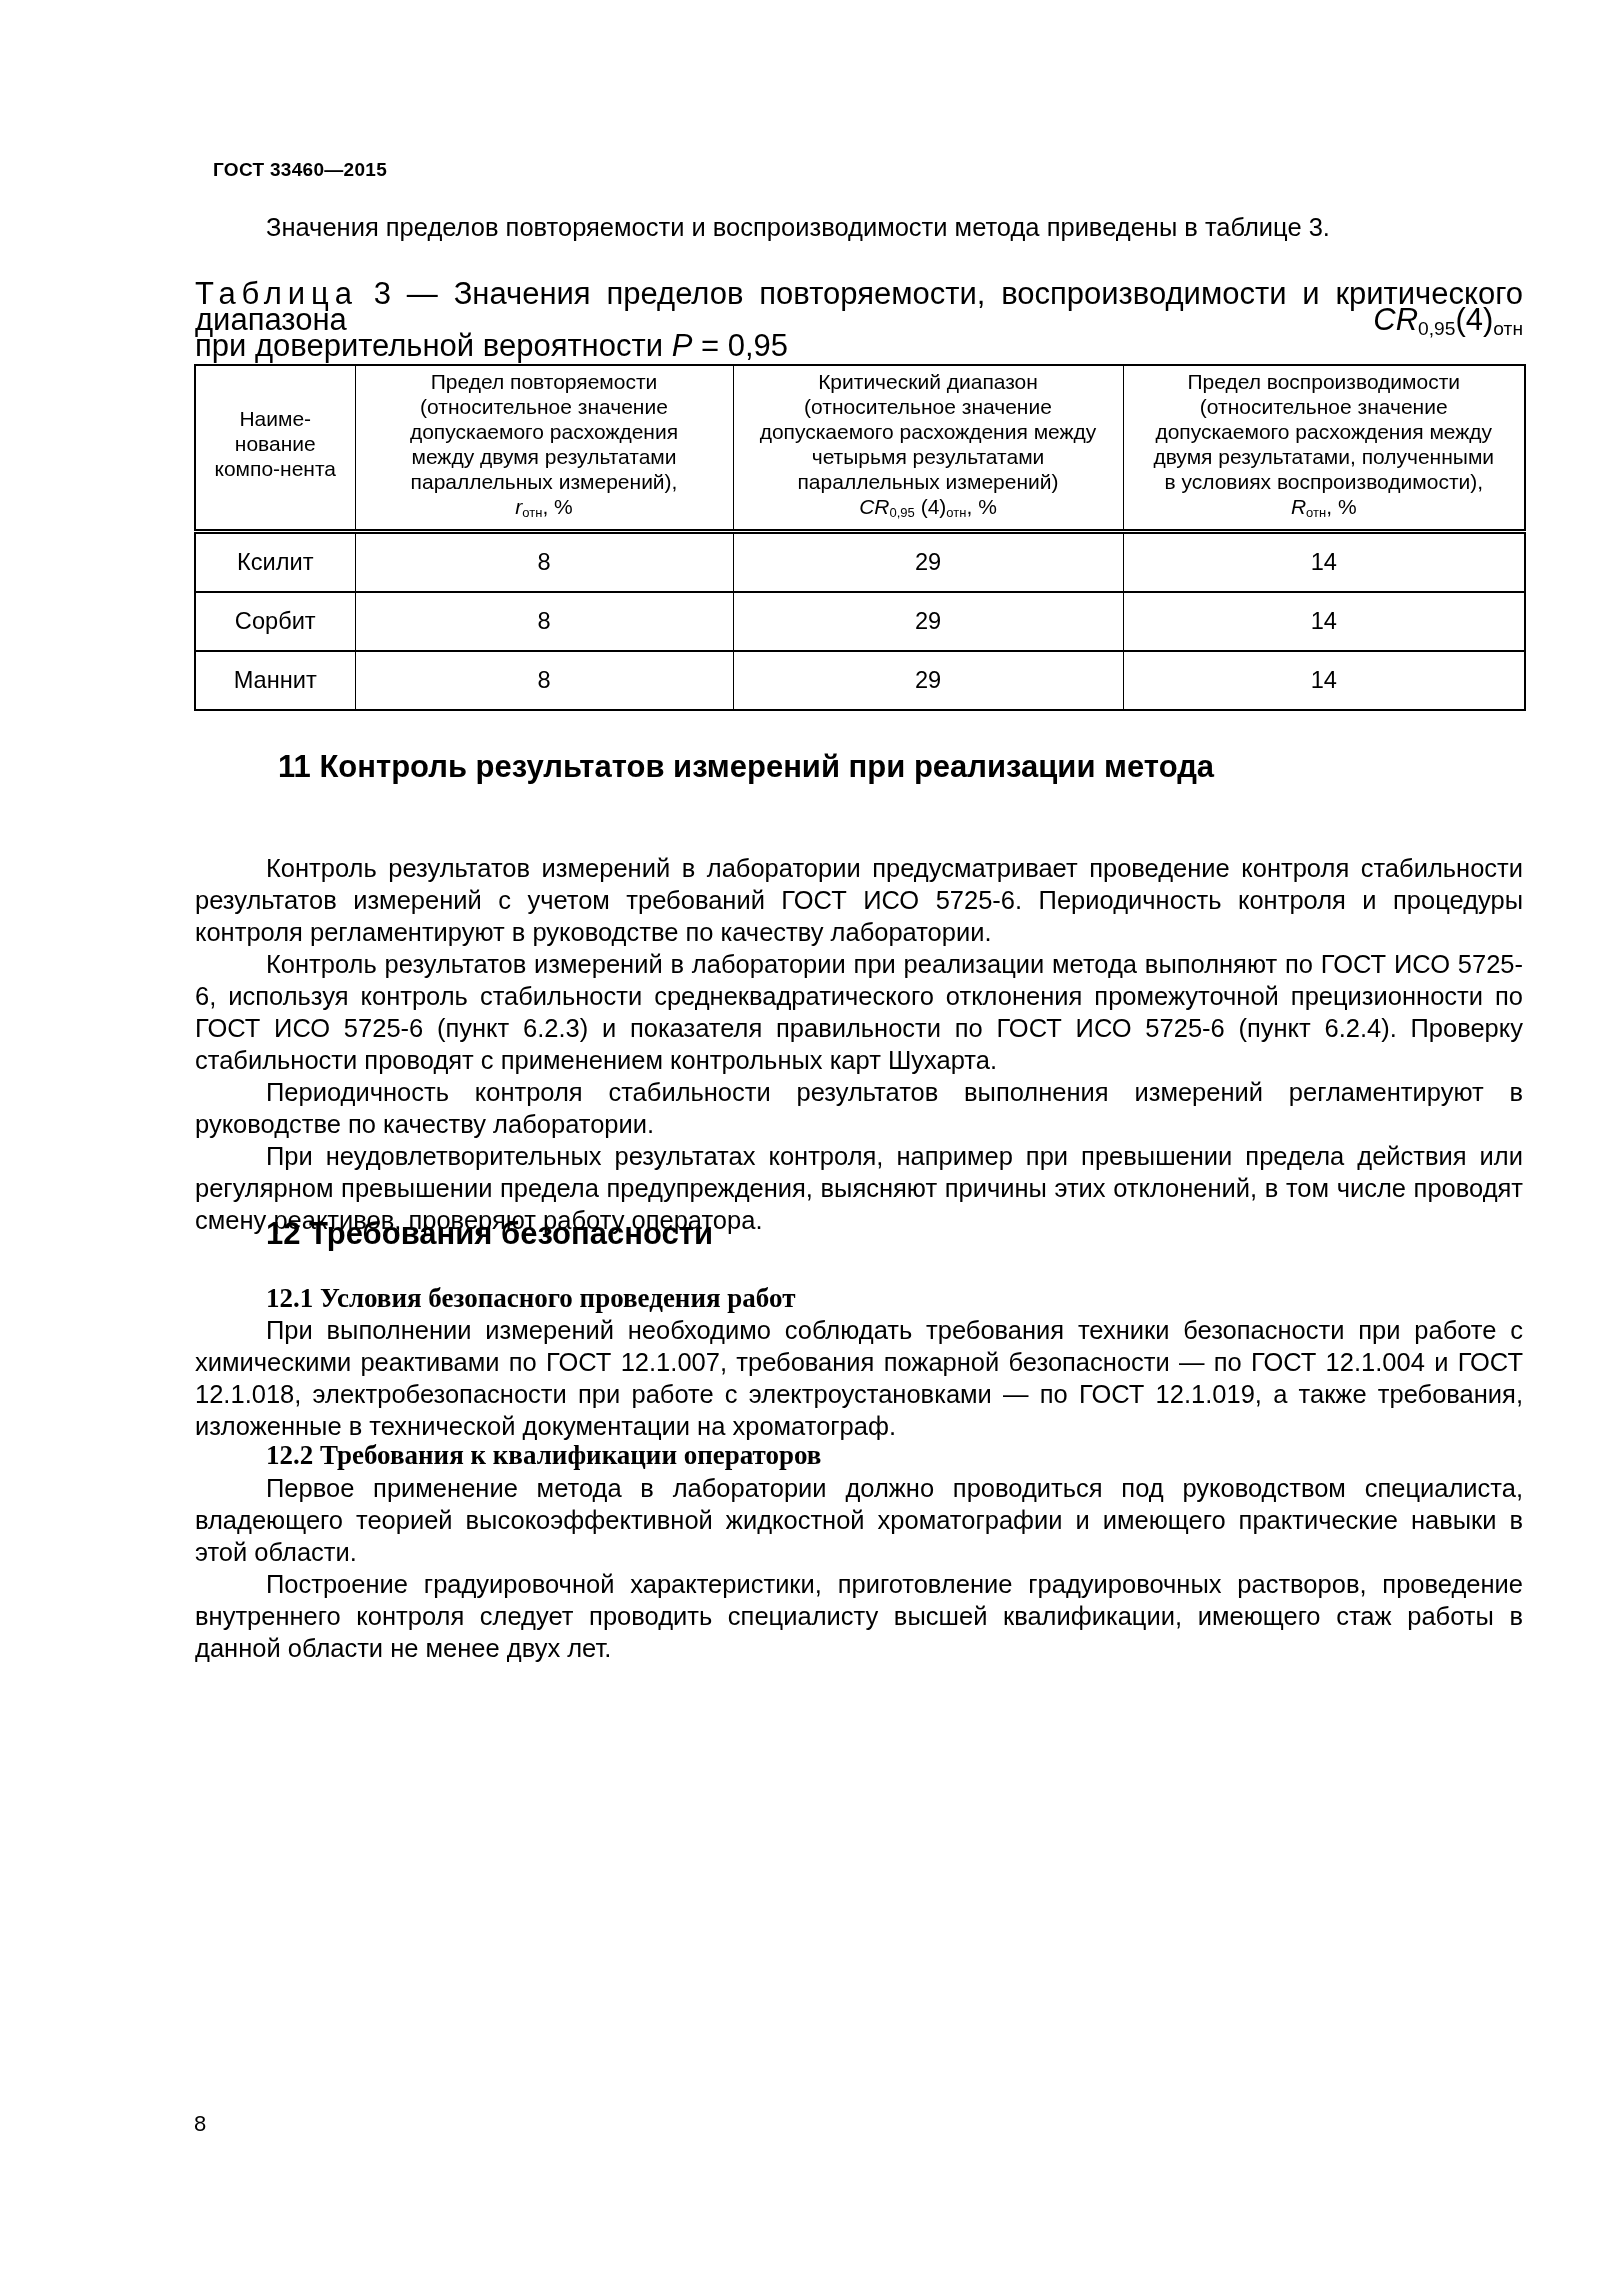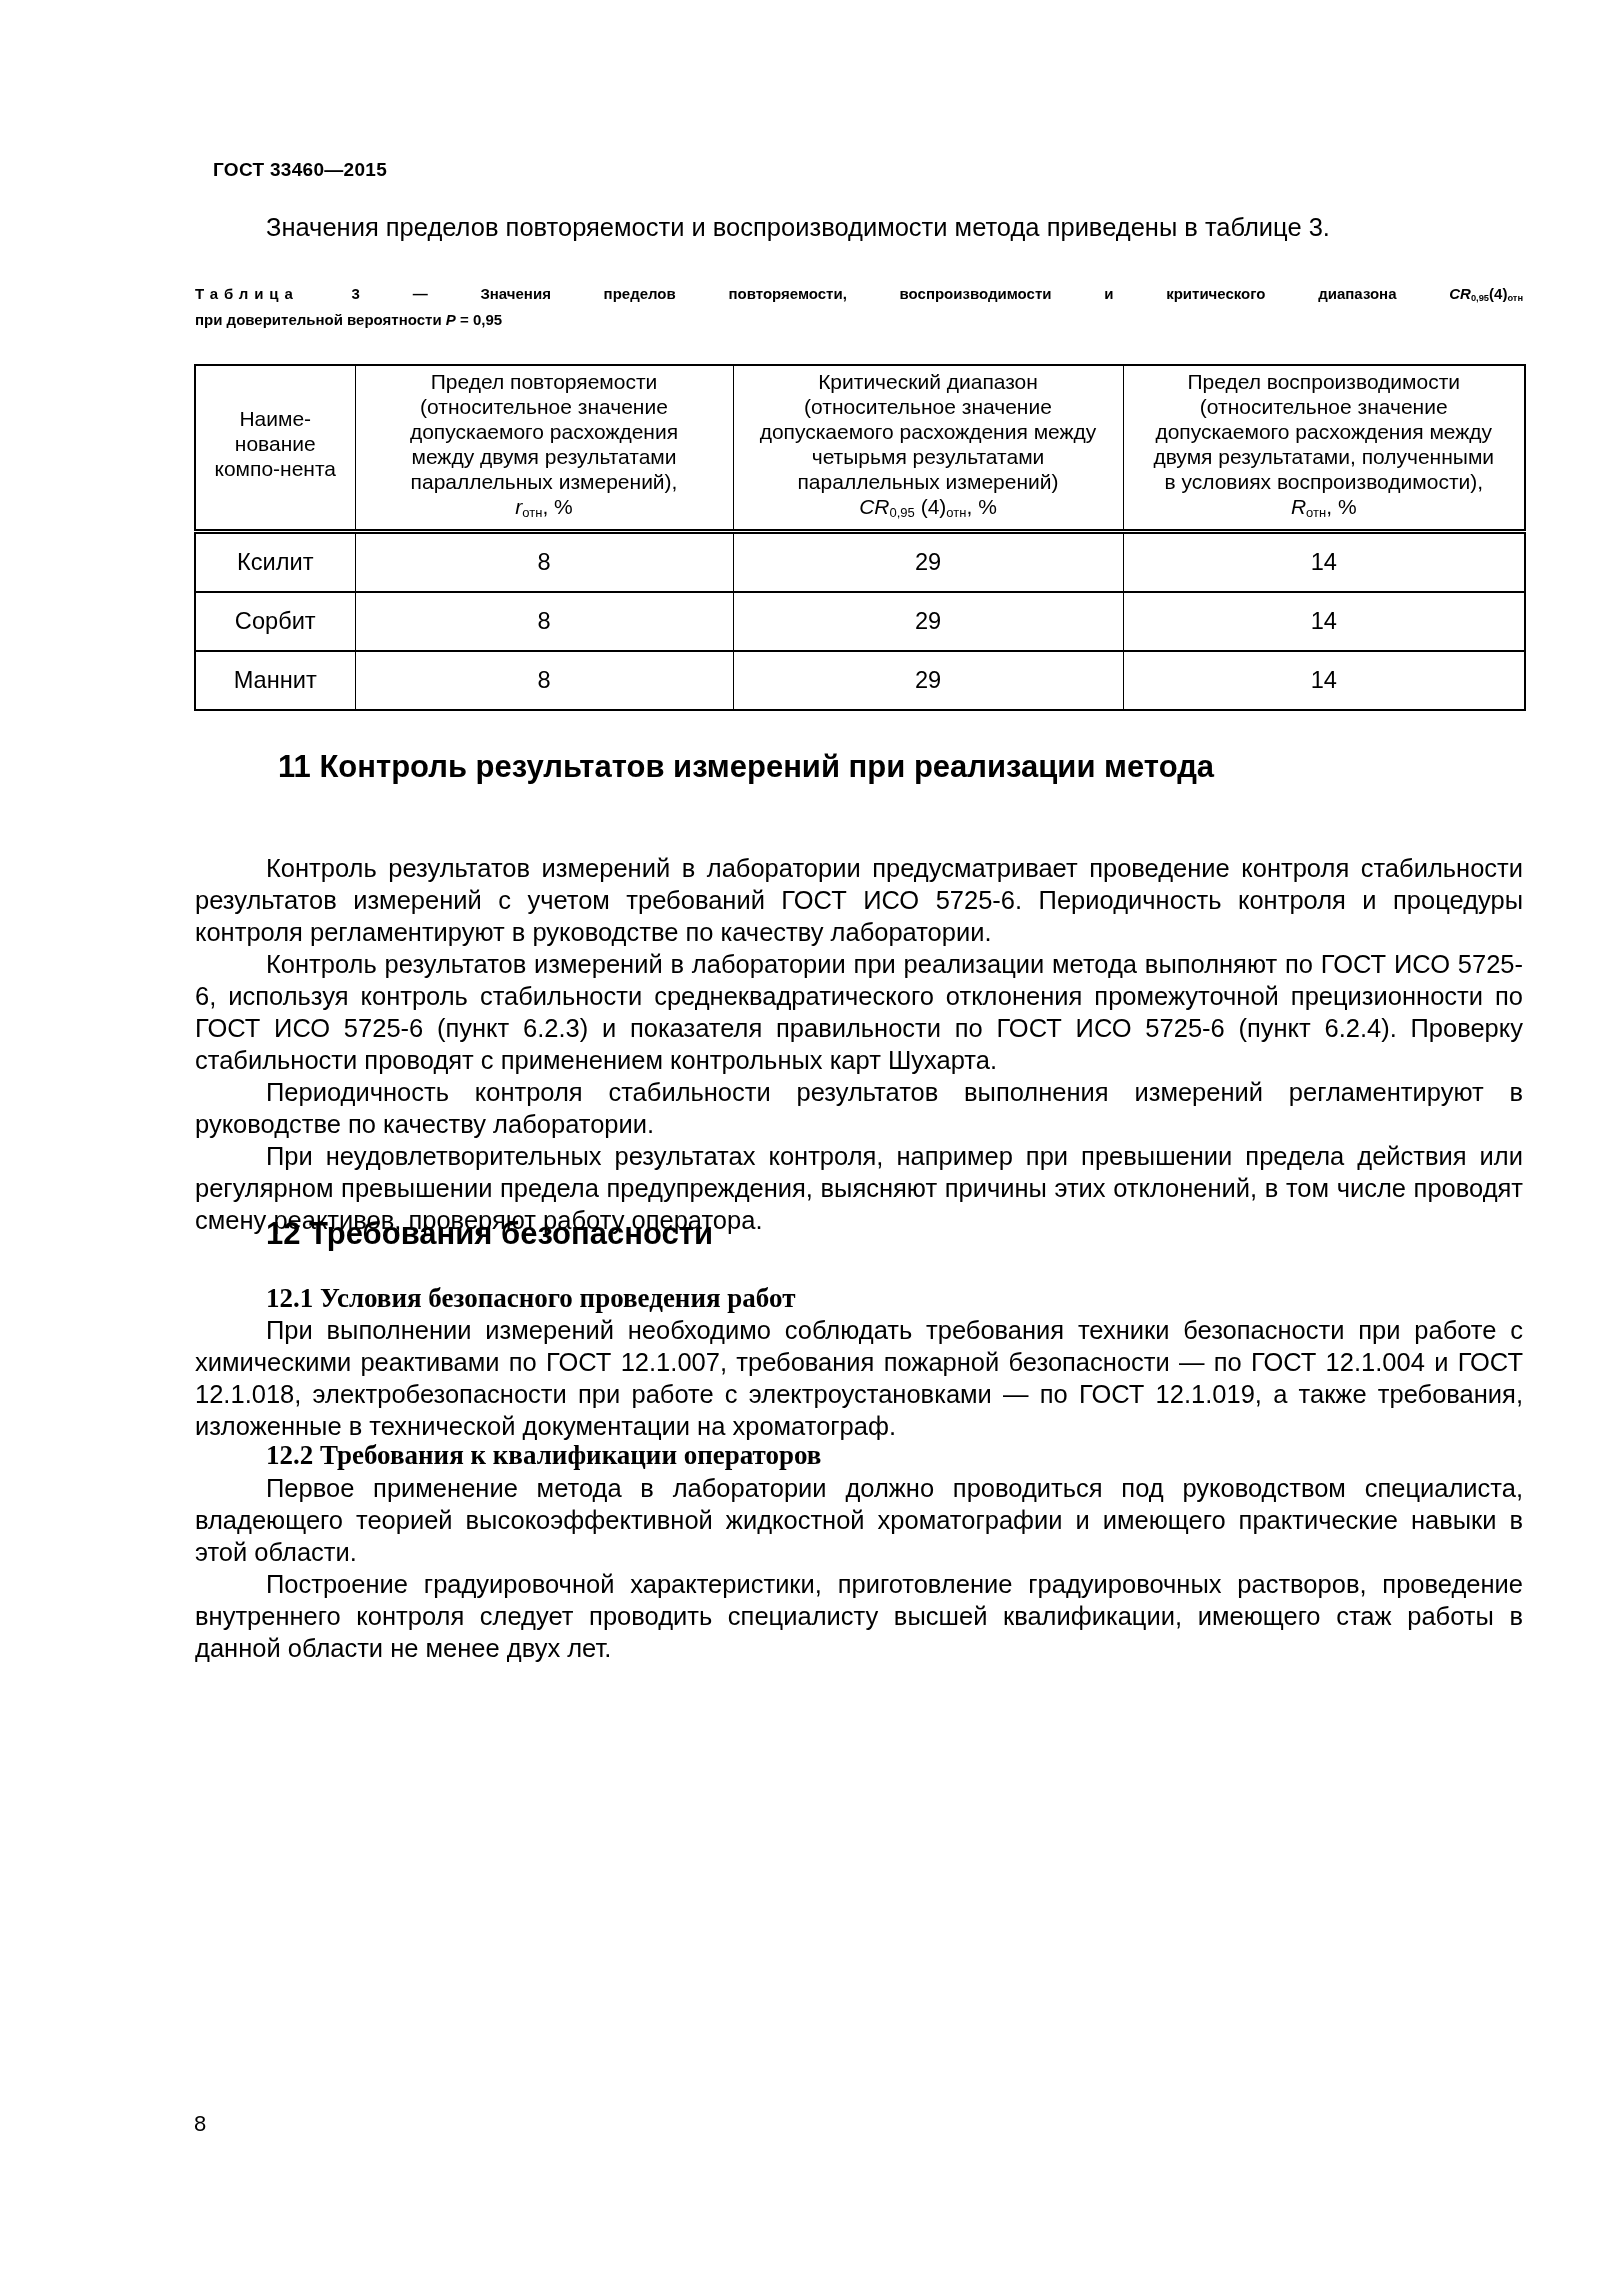--- a/index.html
+++ b/index.html
@@ -1,21 +1,21 @@
 <!DOCTYPE html>
 <html style="font-size:10.5px"><head>
 <meta charset="utf-8">
 <style>
   html, body { margin: 0; padding: 0; background: #ffffff; }
   body { width: 1623px; height: 2295px; position: relative; overflow: hidden;
          font-family: "Liberation Sans", sans-serif; color: #000; }
   .abs { position: absolute; }
   .doc-id { left: 195px; top: 154px; font-size: 19px; font-weight: bold; line-height: 31px; letter-spacing: 0.3px; margin-left: 18px; }
   .intro { left: 266px; top: 212px; font-size: 25.5px; line-height: 31px; white-space: nowrap; }
-  .caption { left: 195px; top: 281px; width: 1328px; font-size: 15px; line-height: 26px; font-weight: bold; }
+  .caption { left: 195px; top: 281px; width: 1328px; font-size: 31px; line-height: 26px; }
   .caption .spaced { letter-spacing: 5.9px; }
   .caption .line1 { display: block; text-align: justify; text-align-last: justify; }
   .caption .line2 { display: block; }
   sub { font-size: 62%; vertical-align: -0.25em; line-height: 0; }
   i { font-style: italic; }
 
   table.t3 { position: absolute; left: 194px; top: 364px; width: 1330px; border-collapse: collapse;
              font-size: 21px; line-height: 25px; table-layout: fixed; }
   table.t3 td, table.t3 th { border: 1.3px solid #000; text-align: center; vertical-align: middle; font-weight: normal; padding: 0 3.9px; }
   table.t3 { border: 2.6px solid #000; }

